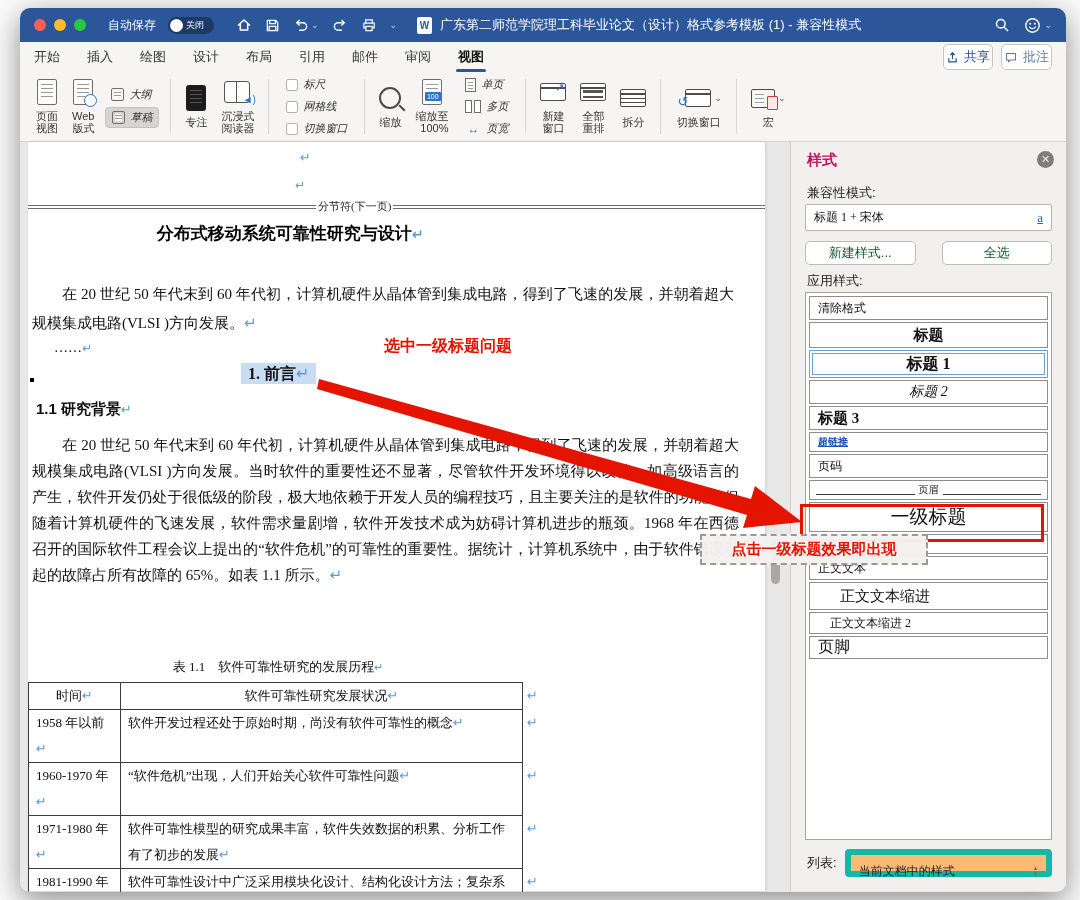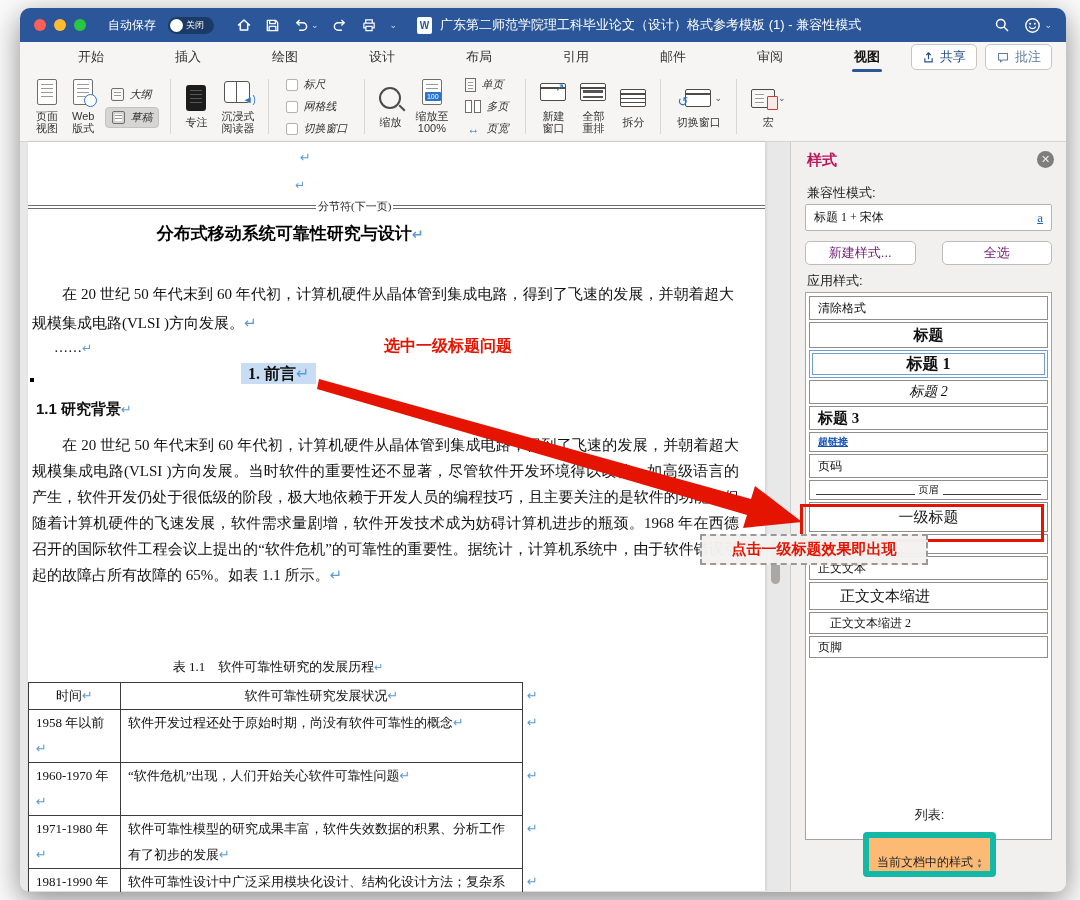--- a/index.html
+++ b/index.html
@@ -20,33 +20,33 @@
   .togglelabel { color:#fff; font-size:9px; }
   .tb-icons { display:flex; align-items:center; gap:13px; margin-left:14px; }
   .tb-icons svg { display:block; }
   .chev { color:#cdd9ec; font-size:9px; }
   .docicon { width:15px; height:17px; background:#fff; border-radius:2px; color:#2b579a; font-size:10px; font-weight:bold; display:flex; align-items:center; justify-content:center; margin-left:12px; }
   .doctitle-bar { color:#fff; font-size:13px; white-space:nowrap; }
   .tb-right { margin-left:auto; display:flex; align-items:center; gap:14px; }
 
   
   .tabbar { height:30px; background:#f6f5f4; display:flex; align-items:center; padding:0 14px; }
-  .tab { font-size:13px; color:#333; padding:5px 0 6px; margin-right:27px; position:relative; cursor:default;margin-left:44px; }
+  .tab { font-size:13px; color:#333; padding:5px 0 6px; margin-right:27px; position:relative; cursor:default; }
   .tab.active { color:#111; font-weight:bold; }
   .tab.active::after { content:""; position:absolute; left:-2px; right:-2px; bottom:0; height:3px; background:#2b579a; border-radius:2px; }
   .tabbar-right { margin-left:auto; display:flex; gap:8px; }
-  .pillbtn { display:flex; align-items:center; gap:5px; border:1px solid #c7c6c5; background:#fff; border-radius:5px; padding:3px 10px; font-size:13px; color:#27508c;font-family:Liberation Serif, serif; }
+  .pillbtn { display:flex; align-items:center; gap:5px; border:1px solid #c7c6c5; background:#fff; border-radius:5px; padding:3px 2px; font-size:13px; color:#27508c;font-family:Liberation Serif, serif; }
   .pillbtn.gray { color:#5f7aa3; }
 
   
   .toolbar { height:70px; background:#f6f5f4; border-bottom:1px solid #d6d5d4; display:flex; align-items:stretch; padding:0 4px; }
   .group { display:flex; align-items:center; padding:0 5px; }
   .vsep { width:1px; background:#d8d7d6; margin:7px 2px; }
   .rbtn { display:flex; flex-direction:column; align-items:center; justify-content:flex-end; gap:4px; padding:5px 7px 6px; }
-  .rlabel { font-size:11px; color:#333; line-height:12px; text-align:center; white-space:pre-line; }
+  .rlabel { font-size:11px; color:#333; line-height:12px; text-align:right; white-space:pre-line; }
   .ricon { height:28px; display:flex; align-items:center; justify-content:center; position:relative; }
   .rcol { display:flex; flex-direction:column; justify-content:center; gap:3px; padding:0 4px;font-style:italic; }
   .rrow { display:flex; align-items:center; gap:5px; font-size:11px; color:#333; padding:2px 6px; border-radius:4px; }
   .rrow.sel { background:#d6d5d4; border:1px solid #c3c2c1; }
   .cb { width:12px; height:12px; background:#fff; border:1px solid #b3b2b1; border-radius:2px; }
 
   .ic-page { width:20px; height:26px; background:#fff; border:1px solid #6f6e6d; border-radius:2px; position:relative; }
   .ic-page::before { content:""; position:absolute; left:3px; right:3px; top:4px; bottom:4px;
      background:repeating-linear-gradient(#9a9998 0 1px, transparent 1px 4px); }
   .ic-web::after { content:""; position:absolute; width:11px; height:11px; border:1.5px solid #2b74c9; border-radius:50%; right:-5px; bottom:-3px; background:#fff; }
@@ -98,38 +98,38 @@
   table.doc td.c { text-align:center; }
 
   
   .panel { position:absolute; left:770px; top:0; width:276px; height:749px; background:#f1f0ef; border-left:1px solid #cfcecd; }
   .panel-title { position:absolute; top:9px; left:16px; font-size:15px; font-weight:bold; color:#be185d; }
   .closebtn { position:absolute; top:9px; right:12px; width:17px; height:17px; border-radius:50%; background:#7f7e7d; color:#f1f0ef; font-size:11px; line-height:17px; text-align:center; }
   .plabel { position:absolute; left:16px; font-size:13px; color:#222; }
   .curbox { position:absolute; left:14px; right:14px; top:62px; height:27px; background:#fff; border:1px solid #b5b4b3; border-radius:2px; display:flex; align-items:center; padding:0 8px; font-family:"Liberation Serif",serif; font-size:12px; color:#111; }
   .abadge { margin-left:auto; color:#1c62c5; text-decoration:underline; font-size:13px; font-family:"Liberation Serif",serif; }
   .btnrow { position:absolute; left:14px; right:14px; top:99px; display:flex; gap:26px; }
-  .pbtn { flex:1; height:24px; background:#fff; border:1px solid #bdbcbb; border-radius:5px; font-size:13px; color:#701a75; display:flex; align-items:center; justify-content:center; }
+  .pbtn { flex:1; height:24px; background:#fff; border:1px solid #bdbcbb; border-radius:5px; font-size:13px; color:#14532d; display:flex; align-items:center; justify-content:center; }
   .slist { position:absolute; left:14px; right:14px; top:150px; height:548px; background:#fff; border:1px solid #a5a4a3; padding:1px; overflow:hidden; }
   .sitem { background:#fff; border:1px solid #8f8e8d; margin:2px; display:flex; align-items:center; padding:0 8px; font-family:"Liberation Serif",serif; color:#111; }
   .s-plain { min-height:24px; font-size:12px; }
   .s-t  { min-height:26px; font-size:15px; font-weight:bold; justify-content:center; }
   .s-t1 { min-height:28px; font-size:16px; font-weight:bold; justify-content:center; border:1px solid #6f9fd8; outline:1px solid #6f9fd8; outline-offset:-4px; }
   .s-t2 { min-height:24px; font-size:14px; justify-content:center;font-style:italic; }
   .s-t3 { min-height:24px; font-size:15px; font-weight:bold; }
   .s-link { min-height:20px; font-size:10px; color:#1550b4; font-weight:bold; text-decoration:underline; }
   .s-hdr { min-height:20px; font-size:10px; justify-content:center; position:relative; }
   .s-hdr::after { content:""; position:absolute; left:6px; right:6px; bottom:4px; border-top:1px solid #3c3b3a; }
   .s-hdr span { position:relative; z-index:1; background:#fff; padding:0 4px; }
-  .s-l1 { min-height:30px; font-size:15px; justify-content:center; }
+  .s-l1 { min-height:30px; font-size:19px; justify-content:center; }
   .s-hidden { min-height:20px; }
   .s-ind { min-height:28px; font-size:15px; padding-left:30px; }
   .s-ind2 { min-height:22px; font-size:12px; padding-left:20px; }
-  .s-ftr { min-height:22px; font-size:12px; }
-  .listrow { position:absolute; left:16px; right:14px; bottom:14px; display:flex; align-items:center; gap:8px;flex-direction:column; }
+  .s-ftr { min-height:22px; font-size:16px; }
+  .listrow { position:absolute; left:16px; right:14px; bottom:14px; display:flex; align-items:center; gap:8px; }
   .listrow .lab { font-size:13px; color:#222; white-space:nowrap; }
   .select { flex:1; height:23px; background:#fdba74; border:6px solid #14b8a6; border-radius:4px; display:flex; align-items:center; padding:16px 4px 0 8px; font-size:12px; color:#222; }
   .stepper { margin-left:auto; width:13px; display:flex; flex-direction:column; align-items:center; color:#6f6e6d; font-size:6px; line-height:6px; }
 
   
   .overlay { position:absolute; inset:0; pointer-events:none; z-index:45; }
   .redrect { position:absolute; left:780px; top:362px; width:244px; height:38px; border:3px solid #e51400; z-index:46; }
   .dashnote { position:absolute; left:680px; top:392px; width:228px; height:31px; background:rgba(243,242,241,.97); border:2px dashed #9a9998; display:flex; align-items:center; justify-content:center; color:#e51400; font-weight:bold; font-size:15px; z-index:47; white-space:nowrap; }
   .scrollthumb { position:absolute; left:751px; top:398px; width:9px; height:44px; background:#a9a8a7; border-radius:5px; z-index:20; }
 </style>

